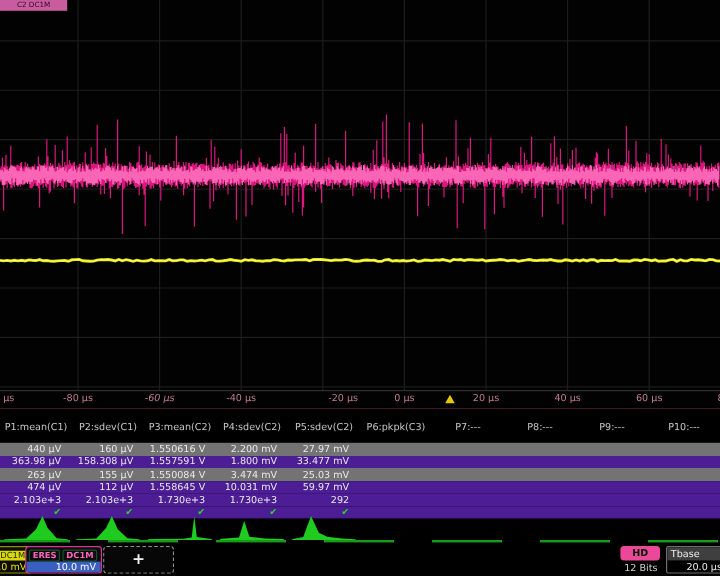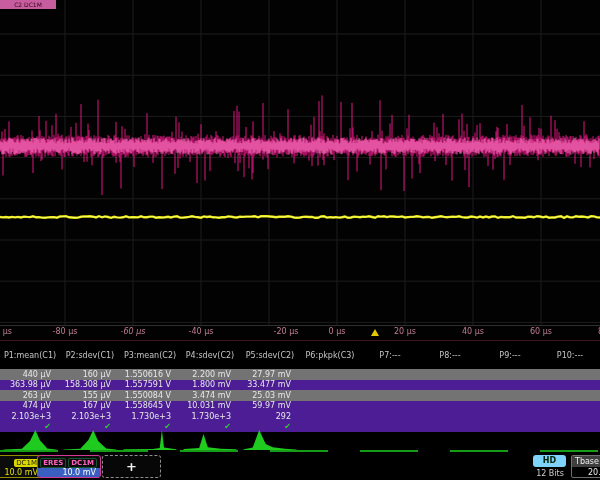--- a/index.html
+++ b/index.html
@@ -23,40 +23,40 @@
          padding-right:9px;white-space:nowrap;overflow:hidden;}
   .mrow.header{height:27px;}
   .mrow.header .mcell{color:#c6c6c6;text-align:center;padding-right:0;}
   .mcell.dim{color:#585858;}
   .mcell.check{color:#2ed32e;font-size:8px;}
   
   #histRow{position:absolute;left:0;top:429px;width:600px;height:22px;}
   #sepDashes{position:absolute;left:0;top:450px;width:600px;height:2px;
              background:repeating-linear-gradient(90deg,#179c17 0 58px,transparent 58px 90px);}
   
-  #bottomBar{position:absolute;left:16px;top:454px;width:556px;height:26px;}
+  #bottomBar{position:absolute;left:0;top:454px;width:556px;height:26px;}
   .descBox{position:absolute;top:1px;height:23px;box-sizing:border-box;border-radius:3px;
            background:#0c0c0c;display:flex;flex-direction:column;overflow:hidden;}
   .descTags{display:flex;justify-content:flex-end;align-items:center;gap:2px;height:11px;
             padding:1px 3px 0 3px;}
   .tag{font-size:7px;line-height:8px;padding:0 2px;border-radius:2px;white-space:nowrap;}
   .descVal{flex:1;font-size:8px;display:flex;align-items:center;justify-content:flex-end;
            padding-right:4px;white-space:nowrap;}
   #c1Box{left:-50px;width:77px;border:1px solid #8f8f00;}
   #c1Box .tag-coup{background:#d9d900;color:#201f00;}
   #c1Box .descVal{color:#e3e300;}
   #c2Box{left:21px;width:64px;border:1px solid #d63795;}
   #c2Box .tag-ch{background:#e0309a;color:#fff;}
   #c2Box .tag-eres,#c2Box .tag-coup{border:1px solid #14532d;color:#ff63bd;font-weight:bold;}
   #c2Box .descVal{background:#3b5fc0;color:#fff;}
   #addBox{position:absolute;left:86px;top:1px;width:59px;height:23px;box-sizing:border-box;
           border:1px dashed #8d8d8d;border-radius:3px;background:#070707;
           display:flex;align-items:center;justify-content:center;}
   #addBox .plus{color:#f0f0f0;font-size:13px;font-weight:bold;line-height:13px;}
-  #hdBadge{position:absolute;left:517px;top:1px;width:33px;height:12px;background:#7dd3fc;
+  #hdBadge{position:absolute;left:517px;top:1px;width:33px;height:12px;background:#ec4899;
            border-radius:3px;color:#032003;font-size:8px;font-weight:bold;text-align:center;
            line-height:12px;}
   #hdBits{position:absolute;left:514px;top:15px;width:40px;font-size:8px;color:#cfcfcf;
           text-align:center;}
   #tbaseBox{position:absolute;left:555px;top:1px;width:95px;height:23px;box-sizing:border-box;
             border:1px solid #6e6e6e;border-radius:2px;background:#000;overflow:hidden;}
   #tbaseBox .tbHead{height:11px;background:#3f3f3f;color:#eee;font-size:8px;line-height:11px;
                     padding-left:3px;}
   #tbaseBox .tbVal{height:11px;color:#eee;font-size:8px;line-height:11px;padding-left:16px;
                    white-space:nowrap;}
@@ -156,21 +156,21 @@
         <div class="mcell">3.474 mV</div>
         <div class="mcell">25.03 mV</div>
         <div class="mcell"></div>
         <div class="mcell"></div>
         <div class="mcell"></div>
         <div class="mcell"></div>
         <div class="mcell"></div>
       </div>
       <div class="mrow stripe-b">
         <div class="mcell">474 µV</div>
-        <div class="mcell">167 µV</div>
+        <div class="mcell">112 µV</div>
         <div class="mcell">1.558645 V</div>
         <div class="mcell">10.031 mV</div>
         <div class="mcell">59.97 mV</div>
         <div class="mcell"></div>
         <div class="mcell"></div>
         <div class="mcell"></div>
         <div class="mcell"></div>
         <div class="mcell"></div>
       </div>
       <div class="mrow stripe-b">

